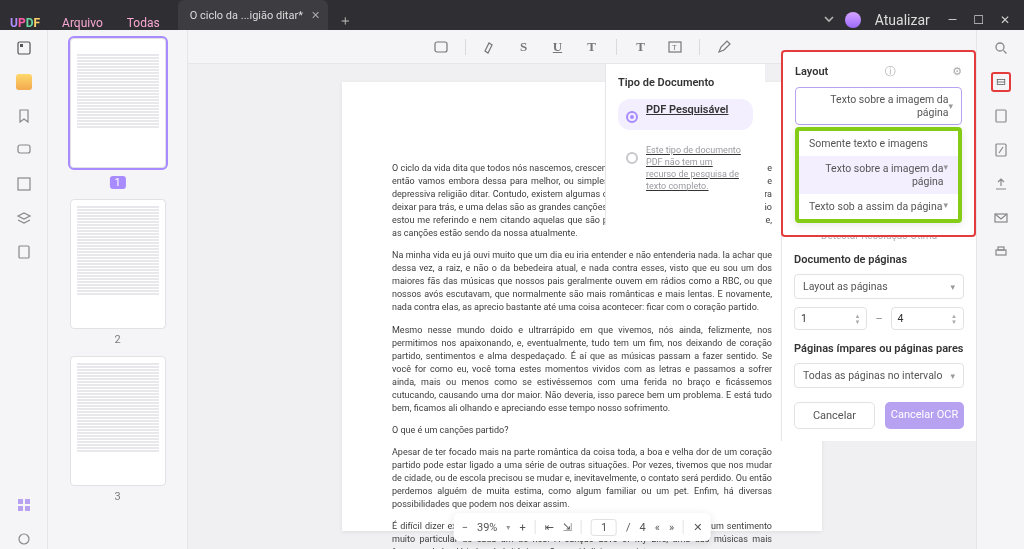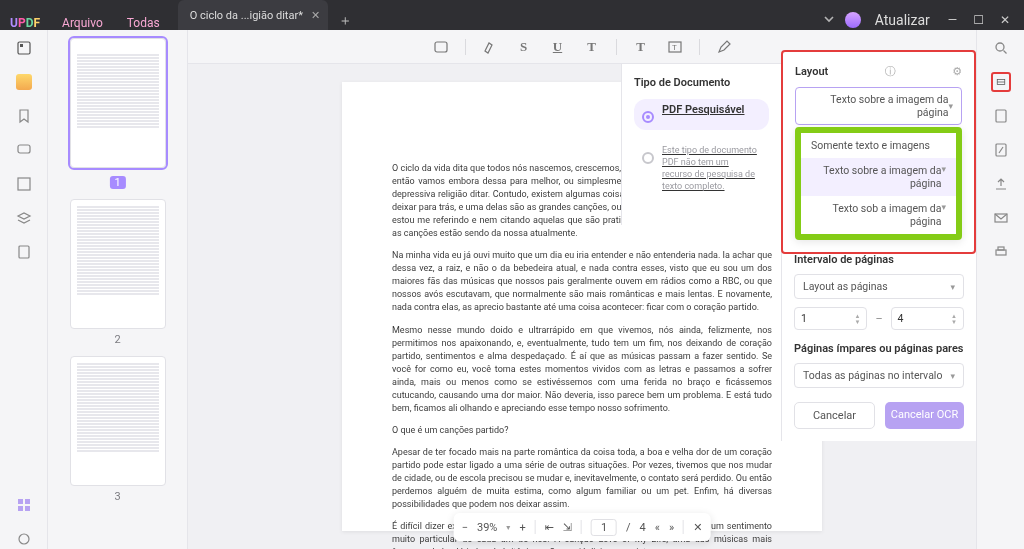--- a/index.html
+++ b/index.html
@@ -66,21 +66,21 @@
 .radio-card:not(.sel) .rb { border-color: #c7c7cc; }
 .radio-card .title { font-size: 11px; font-weight: 600; color: #333; margin-bottom: 4px; }
 .radio-card .desc { font-size: 9px; color: #9a9aa0; line-height: 1.35; }
 
 .panel-ocr { position: absolute; top: 20px; right: 0; width: 195px; background: #fff; border: 2px solid #e43c3c; border-radius: 4px; padding: 12px; z-index: 5; text-align: right; }
 .panel-ocr .head { display: flex; justify-content: space-between; align-items: center; margin-bottom: 8px; }
 .panel-ocr .head h4 { font-size: 11px; font-weight: 600; }
 .select { border: 1px solid #d6c9f9; background: #fff; border-radius: 4px; padding: 5px 8px; font-size: 10.5px; color: #555; display: flex; justify-content: space-between; align-items: center; }
 .select.open { border-color: #b7a2f2; }
 .chev { color: #999; font-size: 9px; }
-.dropdown { margin-top: 2px; background: #fff; border: 6px solid #84cc16; border-radius: 4px; box-shadow: 0 2px 8px rgba(0,0,0,.1); }
+.dropdown { margin-top: 2px; background: #fff; border: 4px solid #84cc16; border-radius: 4px; box-shadow: 0 2px 8px rgba(0,0,0,.1); }
 .dropdown .opt { padding: 6px 10px; font-size: 10.5px; color: #555; display:flex; justify-content:space-between; }
 .dropdown .opt.sel { background: #f3efff; }
 .dropdown .opt .chev { visibility: hidden; }
 .dropdown .opt.sel .chev, .dropdown .opt.has-sub .chev { visibility: visible; }
 
 .panel-extra { position: absolute; top: 200px; right: 0; width: 195px; background: #fff; padding: 0 12px 12px; border-left: 1px solid #e5e5ea; }
 .panel-extra h4 { font-size: 11px; font-weight: 600; margin: 12px 0 8px; }
 .detect-line { text-align: center; font-size: 10px; color: #b0b0b5; margin-bottom: 4px; }
 .sel2 { border: 1px solid #e1e1e6; border-radius: 4px; padding: 5px 8px; font-size: 10.5px; color: #555; display: flex; justify-content: space-between; align-items: center; }
 .range-row { display: flex; align-items: center; gap: 8px; margin-top: 8px; }
@@ -313,21 +313,21 @@
         <p>O ciclo da vida dita que todos nós nascemos, crescemos, nos desenvolvemos, envelhecemos e então vamos embora dessa para melhor, ou simplesmente morremos, como a minha bela e depressiva religião ditar. Contudo, existem algumas coisas que demoramos muito tempo para deixar para trás, e uma delas são as grandes canções, ou os ditos hinos. Quando falo isso, não estou me referindo e nem citando aquelas que são praticamente atemporais, muito diferente, as canções estão sendo da nossa atualmente.</p>
         <p>Na minha vida eu já ouvi muito que um dia eu iria entender e não entenderia nada. Ia achar que dessa vez, a raiz, e não o da bebedeira atual, e nada contra esses, visto que eu sou um dos maiores fãs das músicas que nossos pais geralmente ouvem em rádios como a RBC, ou que nossos avós escutavam, que normalmente são mais românticas e mais lentas. E novamente, nada contra elas, as aprecio bastante até uma coisa acontecer: ficar com o coração partido.</p>
         <p>Mesmo nesse mundo doido e ultrarrápido em que vivemos, nós ainda, felizmente, nos permitimos nos apaixonando, e, eventualmente, tudo tem um fim, nos deixando de coração partido, sentimentos e alma despedaçado. É aí que as músicas passam a fazer sentido. Se você for como eu, você toma estes momentos vividos com as letras e passamos a sofrer ainda, mais ou menos como se estivéssemos com uma ferida no braço e ficássemos cutucando, causando uma dor maior. Não deveria, isso parece bem um problema. E está tudo bem, ficamos ali olhando e apreciando esse tempo nosso sofrimento.</p>
         <p>O que é um canções partido?</p>
         <p>Apesar de ter focado mais na parte romântica da coisa toda, a boa e velha dor de um coração partido pode estar ligado a uma série de outras situações. Por vezes, tivemos que nos mudar de cidade, ou de escola precisou se mudar e, inevitavelmente, o contato será perdido. Ou então perdemos alguém de muita estima, como algum familiar ou um pet. Enfim, há diversas possibilidades que podem nos deixar assim.</p>
         <p>É difícil dizer exatamente o que é estar com o coração partido, já que esse é um sentimento muito particular de cada um de nós. A canção Love of My Life, uma das músicas mais famosas da lendária banda britânica, o Queen, já dizia o seguinte:</p>
 
       </div>
     </div>
 
-    <div class="panel-doc" style="right:195px;">
+    <div class="panel-doc" style="right:211px;">
       <h4>Tipo de Documento</h4>
       <div class="radio-card sel">
         <span class="rb"></span>
         <div class="title">PDF Pesquisável</div>
       </div>
       <div class="radio-card">
         <span class="rb"></span>
         <div class="desc">Este tipo de documento PDF não tem um recurso de pesquisa de texto completo.</div>
       </div>
     </div>
@@ -344,29 +344,29 @@
       </div>
       <div class="dropdown">
         <div class="opt">
             <span>Somente texto e imagens</span>
           </div>
         <div class="opt sel has-sub">
             <span>Texto sobre a imagem da página</span>
             <span class="chev">▾</span>
           </div>
         <div class="opt has-sub">
-            <span>Texto sob a imagem da página</span>
+            <span>Texto sob a assim da página</span>
             <span class="chev">▾</span>
           </div>
       </div>
     </div>
 
     <div class="panel-extra">
       <div class="detect-line">Detectar Resolução Ótima</div>
-      <h4>Intervalo de páginas</h4>
+      <h4>Documento de páginas</h4>
       <div class="sel2">
         <span>Layout as páginas</span>
           <span class="chev">▾</span>
       </div>
       <div class="range-row">
         <div class="numbox">
             <span>1</span>
             <span class="stepper">
               <span>▲</span>
               <span>▼</span>

